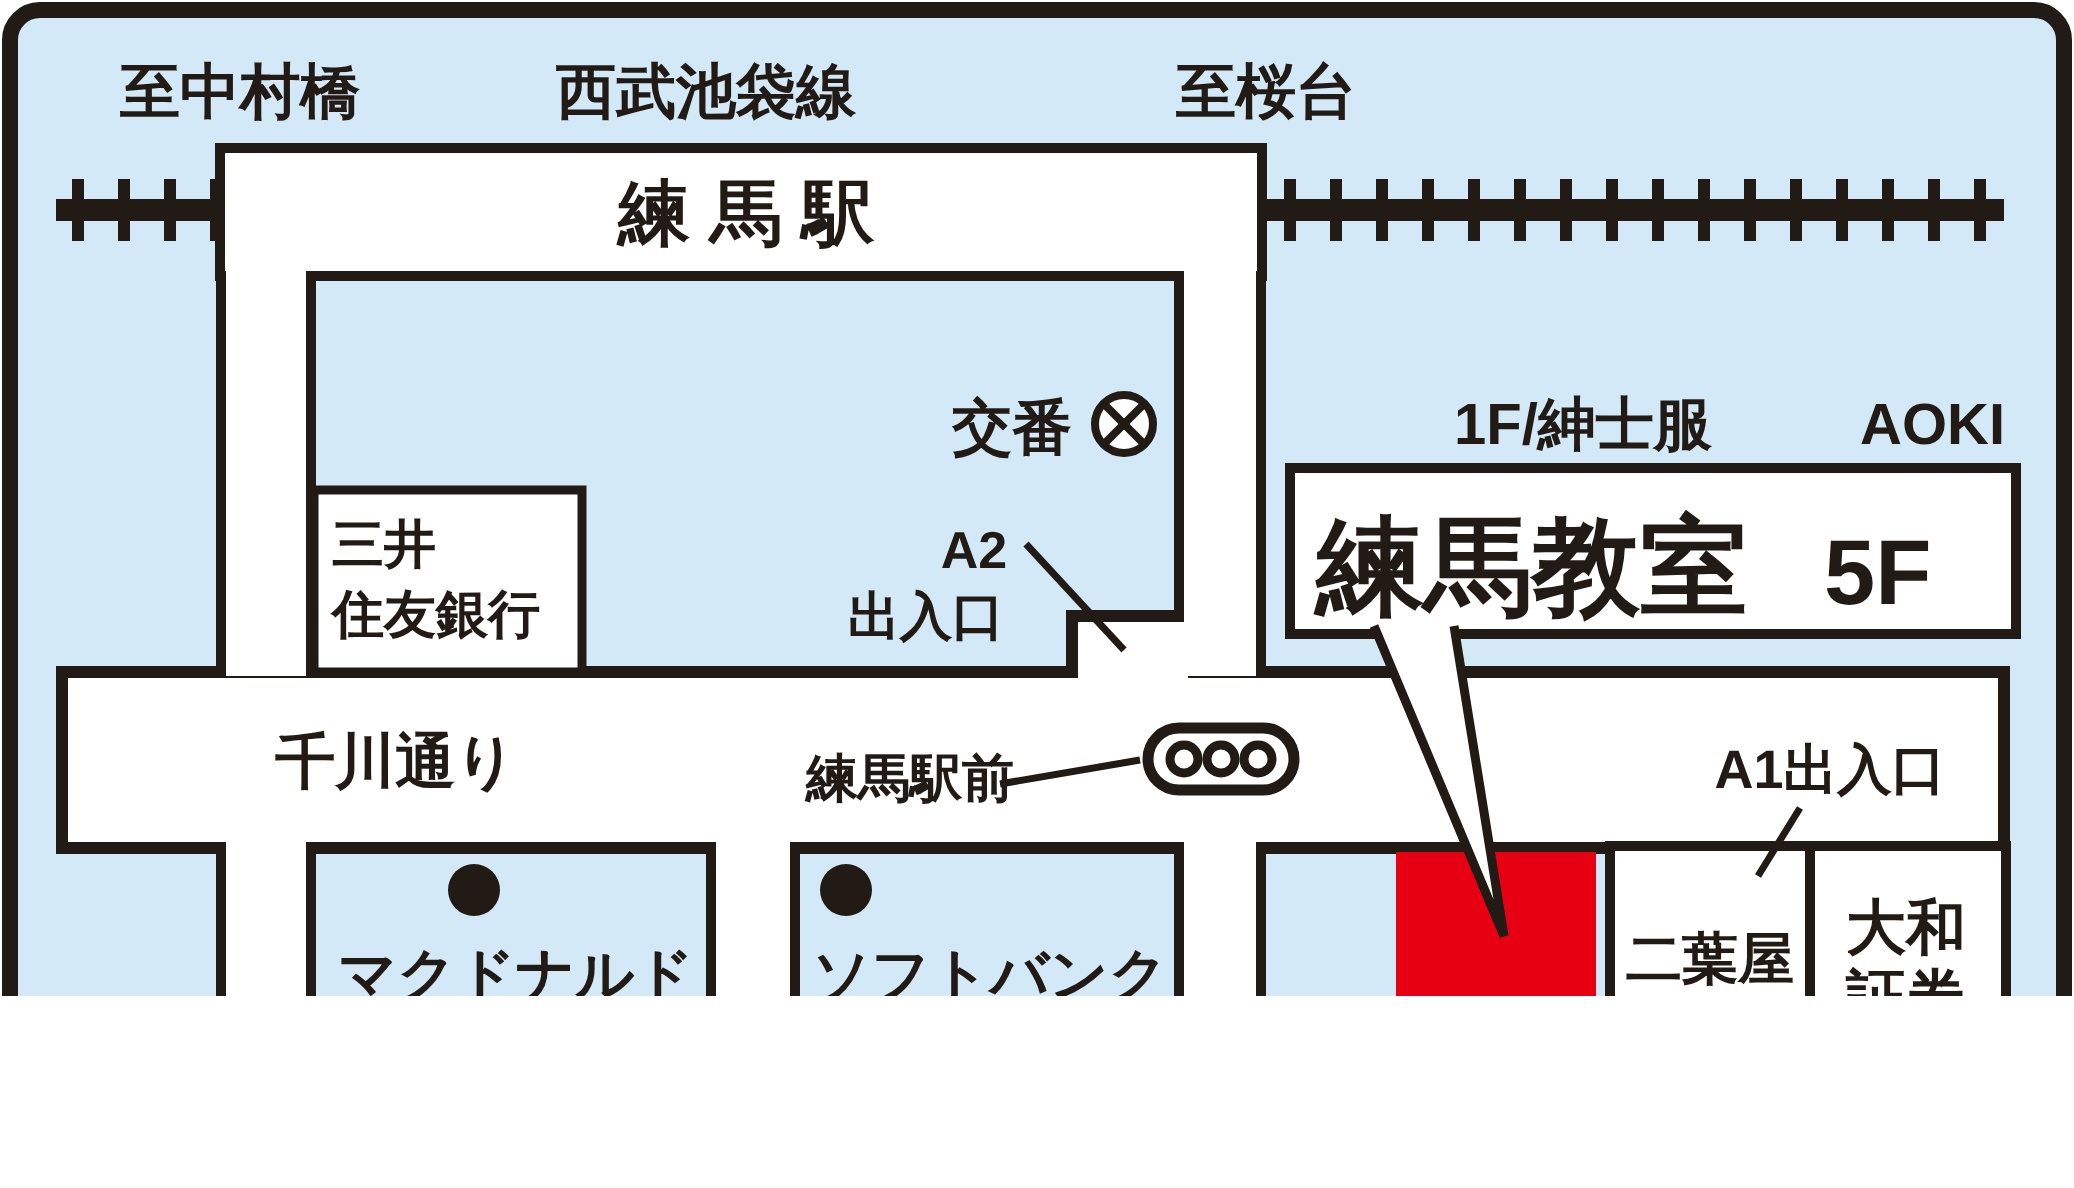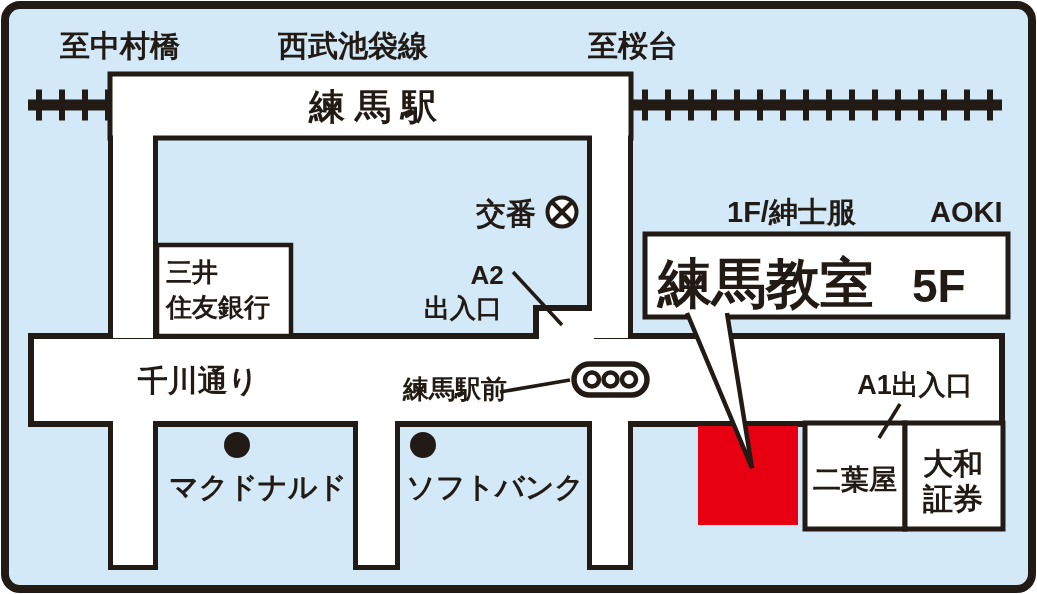--- a/index.html
+++ b/index.html
@@ -1,16 +1,16 @@
 <!DOCTYPE html>
 <html><head>
 <meta charset="utf-8">
 <style>
   html,body{margin:0;padding:0;background:#fff;}
-  .stage{width:1037px;height:594px;position:relative;font-family:"Liberation Sans","DejaVu Sans",sans-serif;}
+  .stage{width:1037px;height:498px;position:relative;font-family:"Liberation Sans","DejaVu Sans",sans-serif;}
   svg{display:block;}
   text{fill:#221a14;font-family:"Liberation Sans","DejaVu Sans",sans-serif;font-weight:600;}
   .t30{font-size:30px;}
   .t29{font-size:29px;}
   .t28{font-size:28px;}
   .t27{font-size:27px;}
   .t26{font-size:26px;}
   .station-t{font-size:36px;font-weight:700;letter-spacing:10px;}
   .dest-t{font-size:54px;font-weight:700;}
   .dest-f{font-size:46px;font-weight:700;}

